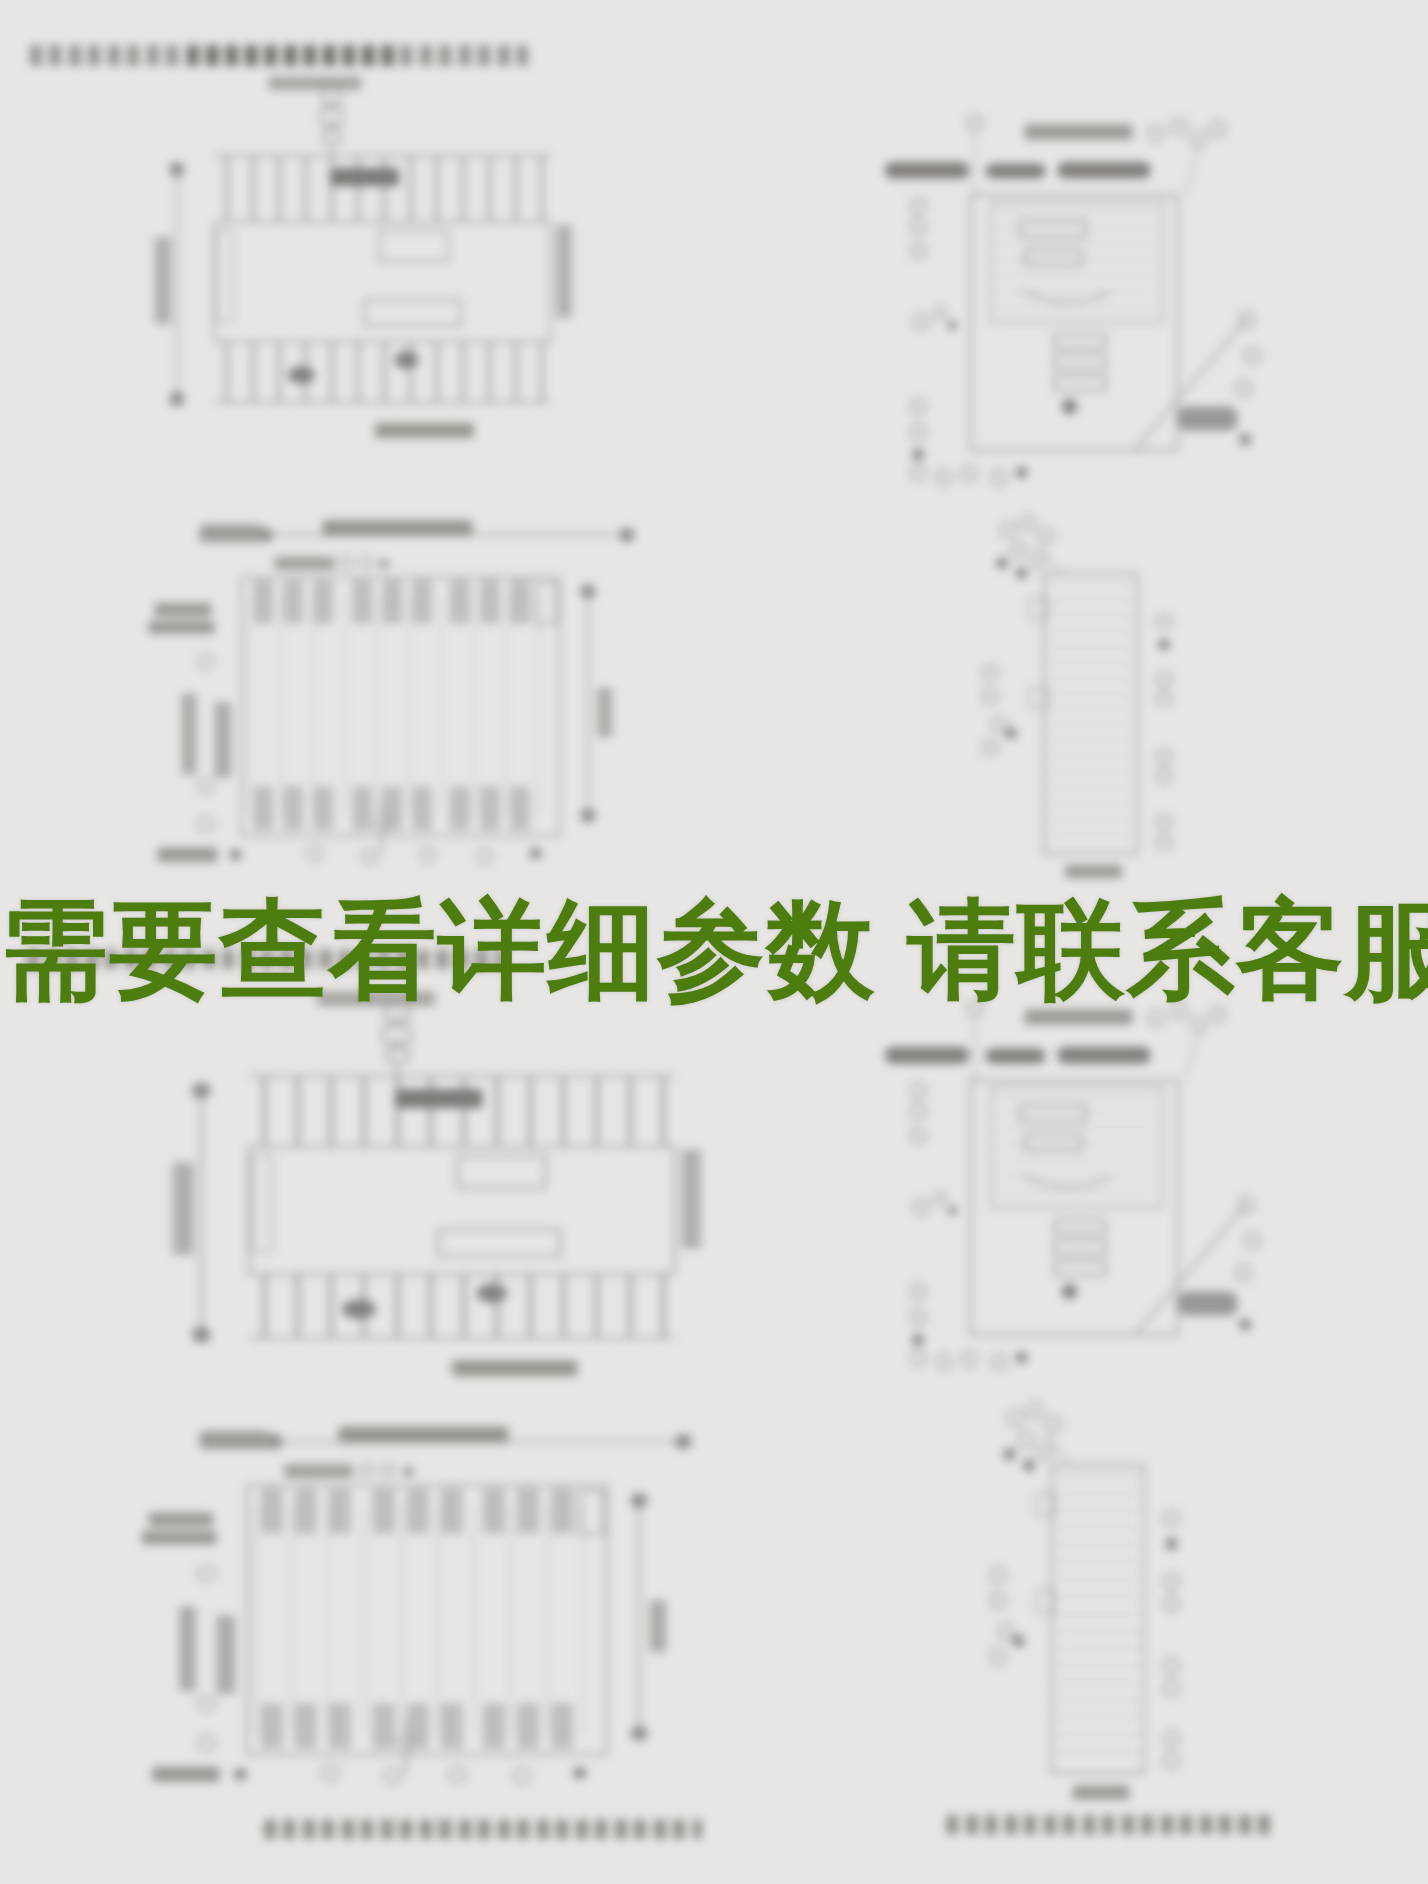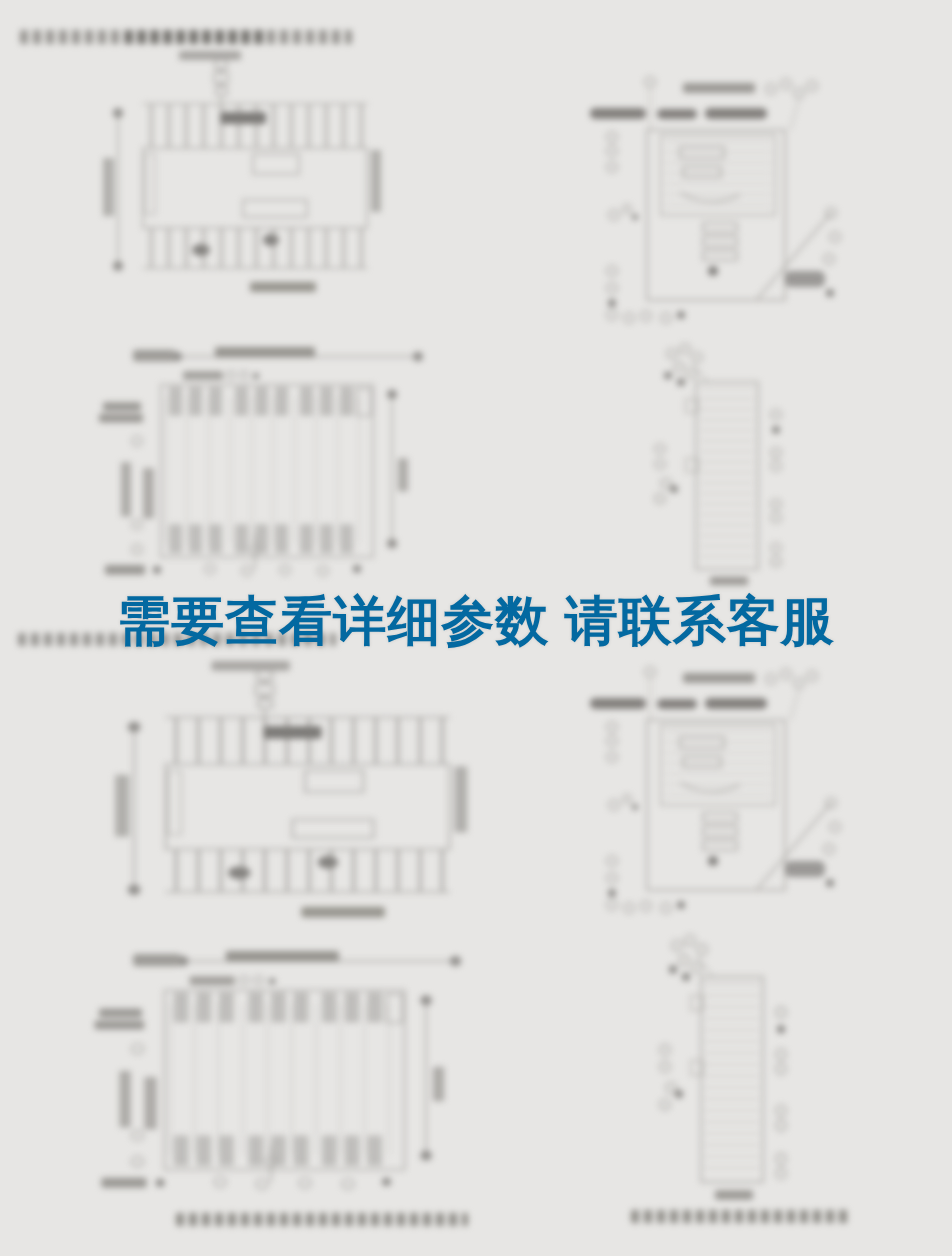--- a/index.html
+++ b/index.html
@@ -10,21 +10,21 @@
   
   .blur-layer{position:absolute;inset:0;filter:blur(3.2px)}
   .fig{position:absolute;overflow:visible}
   
   .blurtext{
     position:absolute;border-radius:2px;opacity:.9;
     background-image:repeating-linear-gradient(90deg,currentColor 0 8px,transparent 8px 13px);
   }
   .overlay-text{
     position:absolute;left:0;width:100%;top:586px;text-align:center;
-    font-size:53px;font-weight:bold;letter-spacing:1px;color:#0369a1;
+    font-size:72px;font-weight:bold;letter-spacing:1px;color:#4d7c0f;
     white-space:nowrap;text-shadow:0 0 3px rgba(110,110,110,.25);
     font-family:"Liberation Sans",sans-serif;
   }
 </style>
 </head>
 <body>
 
 <svg width="0" height="0" style="position:absolute" aria-hidden="true">
   <defs>
 

